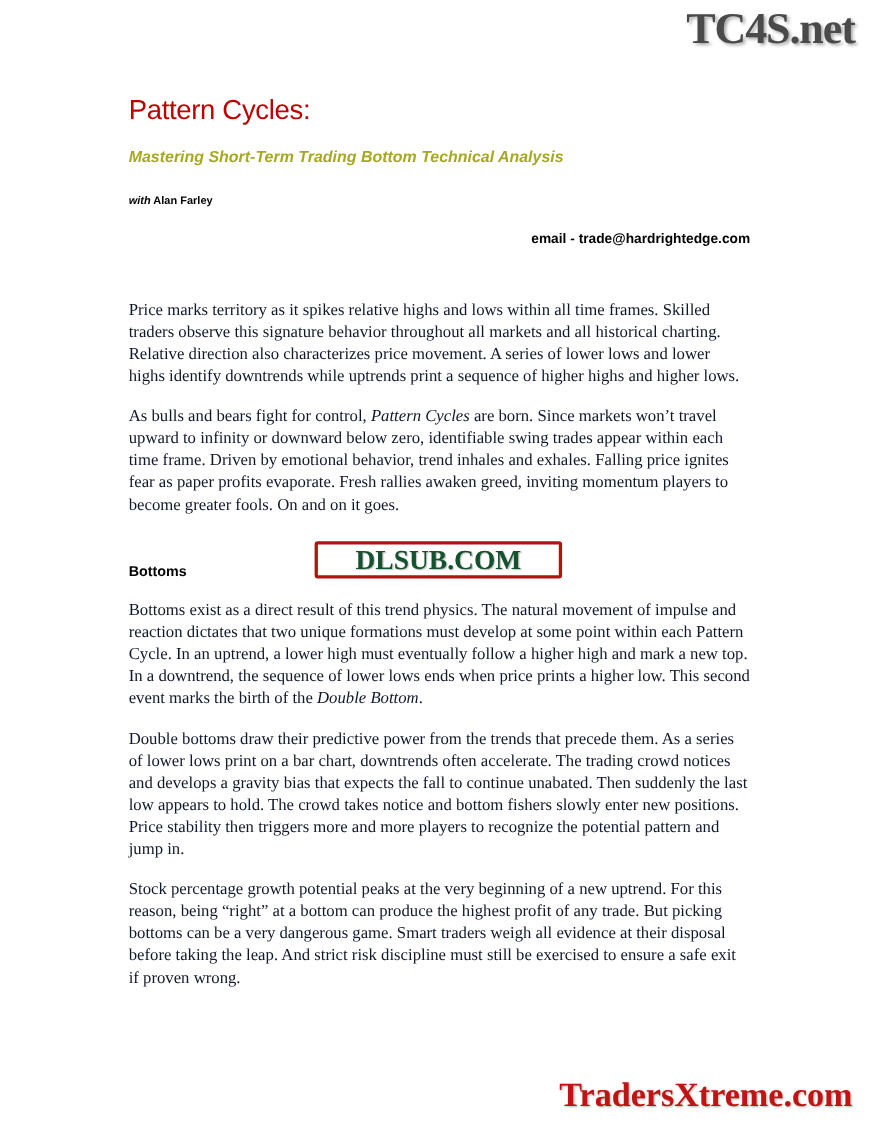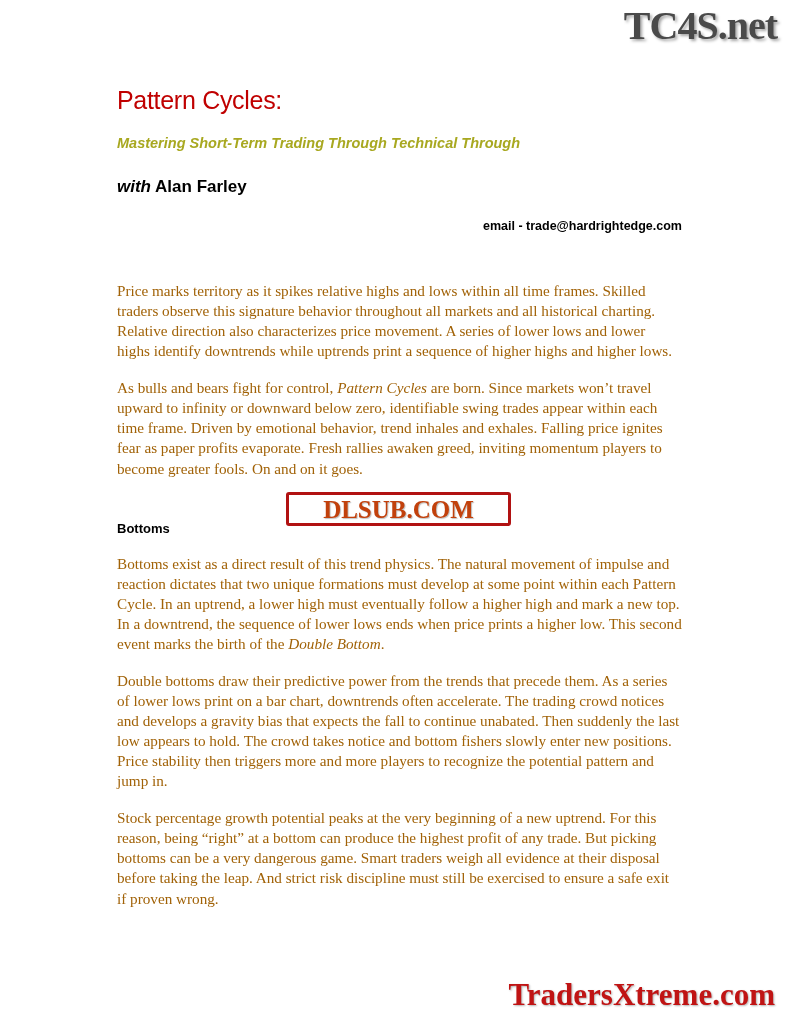--- a/index.html
+++ b/index.html
@@ -55,21 +55,21 @@
   .subtitle {
     font-family: "Liberation Sans", sans-serif;
     font-size: 14.5px;
     font-weight: bold;
     font-style: italic;
     color: #a8a820;
     margin: 0 0 26px 0;
   }
   .byline {
     font-family: "Liberation Sans", sans-serif;
-    font-size: 17px;
+    font-size: 10px;
     color: #000;
     margin: 0 0 22px 0;
     font-weight: bold;
   }
   .byline .with {
     font-style: italic;
     font-weight: bold;
   }
   .email-line {
     font-family: "Liberation Sans", sans-serif;
@@ -77,21 +77,21 @@
     font-weight: bold;
     color: #000;
     margin: 0 0 48px 0;
     text-align: right;
   }
 
   p.body-text {
     font-family: "Liberation Serif", serif;
     font-size: 15.2px;
     line-height: 1.32;
-    color: #a16207;
+    color: #0f172a;
     margin: 16px 0 17px 0;
     text-align: left;
   }
   .section-head {
     font-family: "Liberation Sans", sans-serif;
     font-size: 13px;
     font-weight: bold;
     color: #000;
     margin: 42px 0 18px 0;
   }
@@ -112,21 +112,21 @@
     display: flex;
     align-items: center;
     justify-content: center;
     box-sizing: border-box;
     background: rgba(255,255,255,0.55);
   }
   .stamp-text {
     font-family: "Liberation Serif", serif;
     font-size: 25px;
     font-weight: bold;
-    color: #c2410c;
+    color: #14532d;
     letter-spacing: 0px;
     text-shadow: 1px 1px 1px rgba(0,0,0,0.25);
     line-height: 1;
   }
 
   
   .bottom-watermark {
     position: absolute;
     bottom: 14px;
     right: 16px;
@@ -142,21 +142,21 @@
 <body>
 
 <div class="page">
 
   <div class="top-watermark">TC4S.net</div>
 
   <div class="content">
 
     <h1 class="doc-title">Pattern Cycles:</h1>
 
-    <div class="subtitle">Mastering Short-Term Trading Through Technical Through</div>
+    <div class="subtitle">Mastering Short-Term Trading Bottom Technical Analysis</div>
 
     <div class="byline">
       <span class="with">with</span>
       <span>Alan Farley</span>
     </div>
 
     <div class="email-line">email - trade@hardrightedge.com</div>
 
     <p class="body-text">Price marks territory as it spikes relative highs and lows within all time frames. Skilled traders observe this signature behavior throughout all markets and all historical charting. Relative direction also characterizes price movement. A series of lower lows and lower highs identify downtrends while uptrends print a sequence of higher highs and higher lows.</p>
 

